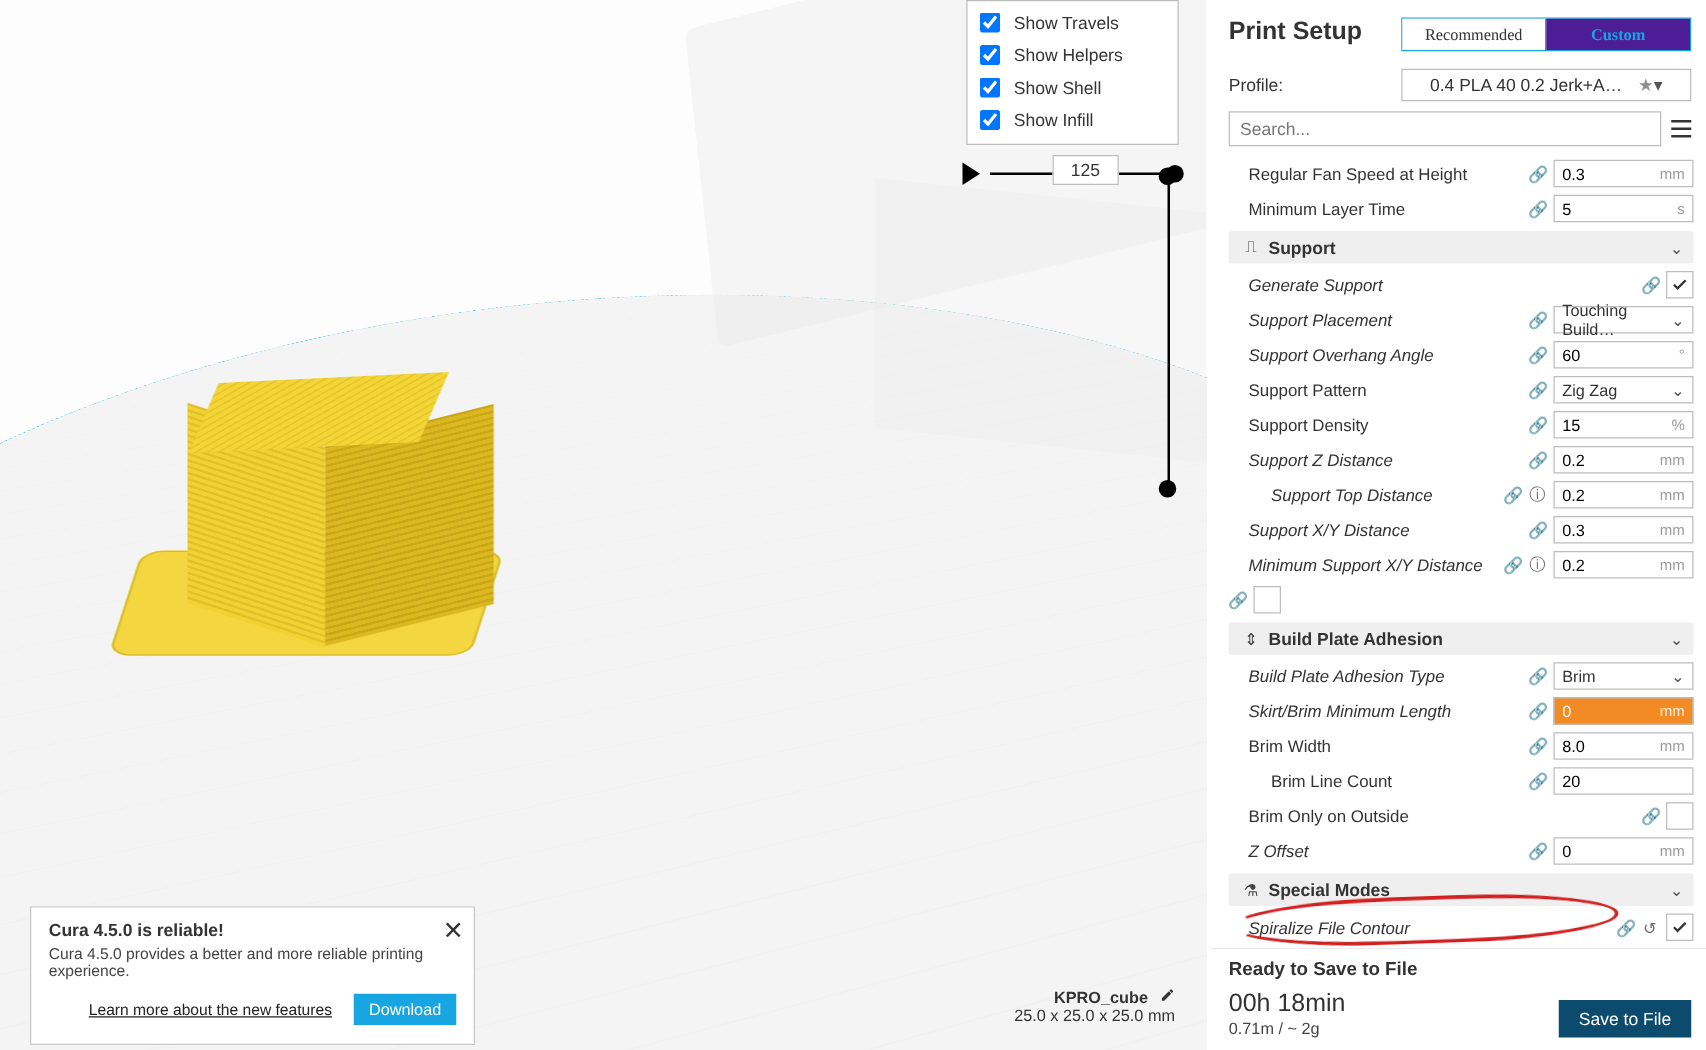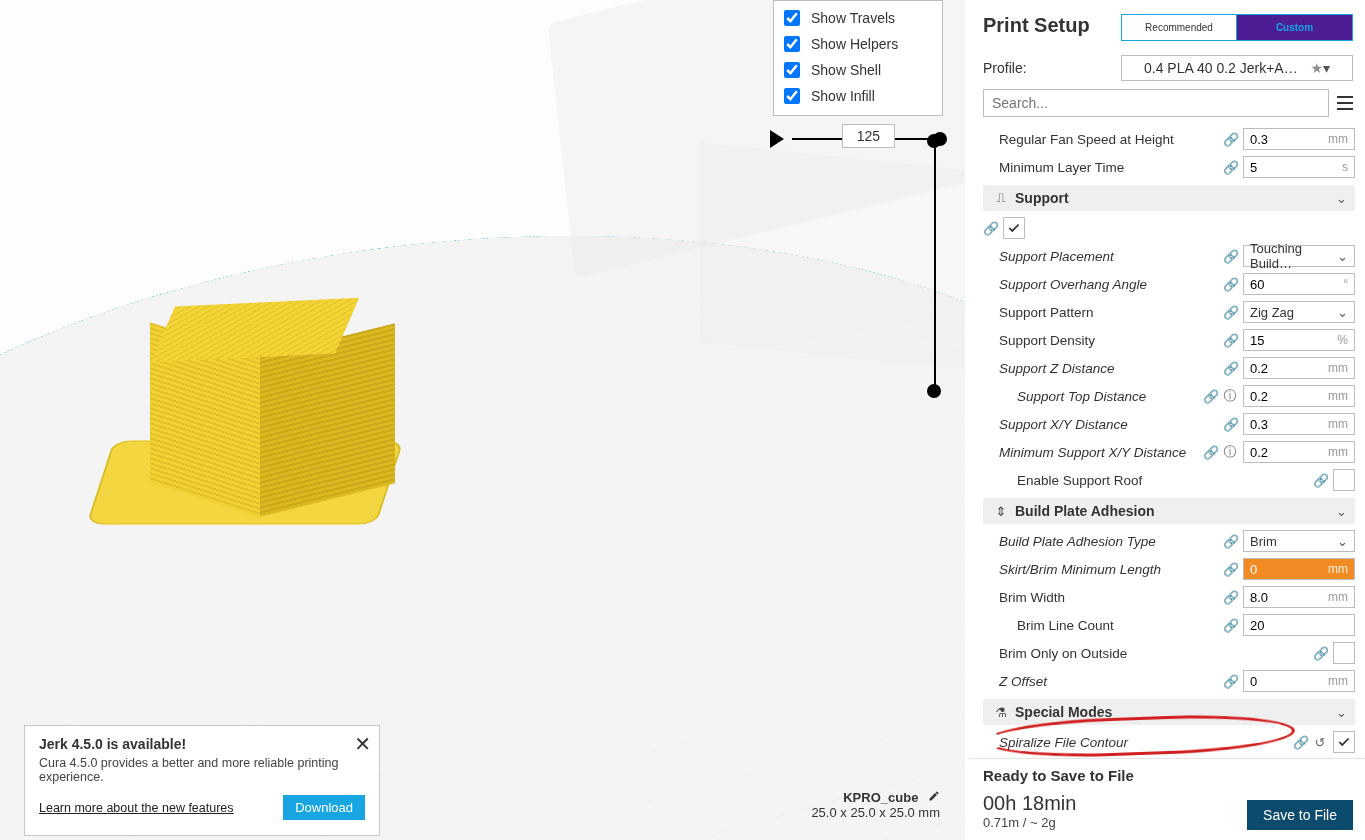--- a/index.html
+++ b/index.html
@@ -39,29 +39,29 @@
   .model-label { position:absolute; left:800px; top:790px; text-align:right; width:140px; font-size:13px; font-weight:600;}
   .model-label .dims { font-weight:500; }
   .model-label .pencil { margin-left:6px; color:#333; }
 
   
   .banner { position:absolute; left:24px; bottom:4px; width:356px; background:#fff; border:1px solid #c7c7c7; padding:10px 14px 12px; z-index:5;}
   .banner .close { position:absolute; right:8px; top:6px; font-size:20px; cursor:pointer; }
   .banner h4 { margin:0 0 4px 0; font-size:14px;}
   .banner p { margin:0 0 8px; font-size:12.5px; color:#444;}
   .banner .row { display:flex; align-items:center; justify-content:space-between;}
-  .banner a { color:#222; text-decoration:underline; font-size:12.5px;}
+  .banner a { color:#222; text-decoration:underline; font-size:12.5px;margin-left:32px;}
   .banner .dl { background:#17a6e2; color:#fff; border:none; padding:5px 12px; font-size:13px; cursor:pointer;}
 
   
   .side { position:absolute; right:0; top:0; width:396px; height:840px; background:#fff; display:flex; flex-direction:column;}
   .side .hdr { display:flex; align-items:flex-start; justify-content:space-between; padding:14px 12px 8px 14px;}
   .side .hdr h2 { margin:0; font-size:20px; font-weight:700;}
   .tabs { display:flex; border:1px solid #1aa3e0; height:27px;}
-  .tab { width:115px; display:flex; align-items:center; justify-content:center; font-size:10px; cursor:pointer;}
+  .tab { width:115px; display:flex; align-items:center; justify-content:center; font-size:13px; cursor:pointer;font-family:Liberation Serif, serif;}
   .tab.rec { background:#fff; border-right:1px solid #1aa3e0;}
   .tab.cus { background:#4c1d95; color:#17a6e2; font-weight:600;}
   .profile-row { display:flex; align-items:center; justify-content:space-between; padding:6px 12px 8px 14px; font-size:14px;}
   .profile-sel { flex:1; max-width:232px; border:1px solid #bdbdbd; display:flex; align-items:center; padding:4px 22px; cursor:pointer;}
   .profile-sel .star { color:#8f8f8f; margin-left:6px;}
   .profile-sel .chev { color:#555; }
 
   .search-row { display:flex; align-items:center; gap:8px; padding:0 12px 8px 14px;}
   .search-row input { flex:1; border:1px solid #bdbdbd; padding:5px 8px; font-size:14px; }
   .hamb { width:16px; height:14px; display:flex; flex-direction:column; justify-content:space-between; cursor:pointer;}
@@ -158,21 +158,21 @@
         <span>Show Shell</span>
       </label>
   <label>
         <input type="checkbox" checked="" style="">
         <span>Show Infill</span>
       </label>
 </div>
 
 <div class="banner">
   <span class="close">✕</span>
-  <h4>Jerk 4.5.0 is available!</h4>
+  <h4>Cura 4.5.0 is reliable!</h4>
   <p>Cura 4.5.0 provides a better and more reliable printing experience.</p>
   <div class="row">
     <a href="#">Learn more about the new features</a>
     <button class="dl">Download</button>
   </div>
 </div>
 
 <div class="side">
   <div class="hdr">
     <h2>Print Setup</h2>
@@ -217,20 +217,21 @@
           </div>
     </div>
 
     <div class="section">
       <span class="ic">⎍</span>
       <span class="title">Support</span>
       <span class="chev">⌄</span>
     </div>
 
     <div class="row indent1">
+      <span class="lbl italic">Generate Support</span>
       <span class="link-ic">🔗</span>
       <div class="chk on">
             <svg width="14" height="14" viewBox="0 0 24 24">
               <path fill="none" stroke="#333" stroke-width="3" d="M4 12l5 5L20 6"></path>
             </svg>
           </div>
     </div>
     <div class="row indent1">
       <span class="lbl italic">Support Placement</span>
       <span class="link-ic">🔗</span>
@@ -291,21 +292,20 @@
     <div class="row indent1">
       <span class="lbl italic">Minimum Support X/Y Distance</span>
       <span class="link-ic">🔗</span>
       <span class="info-ic">ⓘ</span>
       <div class="valbox">
             <input value="0.2" style="">
             <span class="unit">mm</span>
           </div>
     </div>
     <div class="row indent2">
-      <span class="lbl">Enable Support Roof</span>
       <span class="link-ic">🔗</span>
       <div class="chk"></div>
     </div>
 
     <div class="section">
       <span class="ic">⇕</span>
       <span class="title">Build Plate Adhesion</span>
       <span class="chev">⌄</span>
     </div>
 

